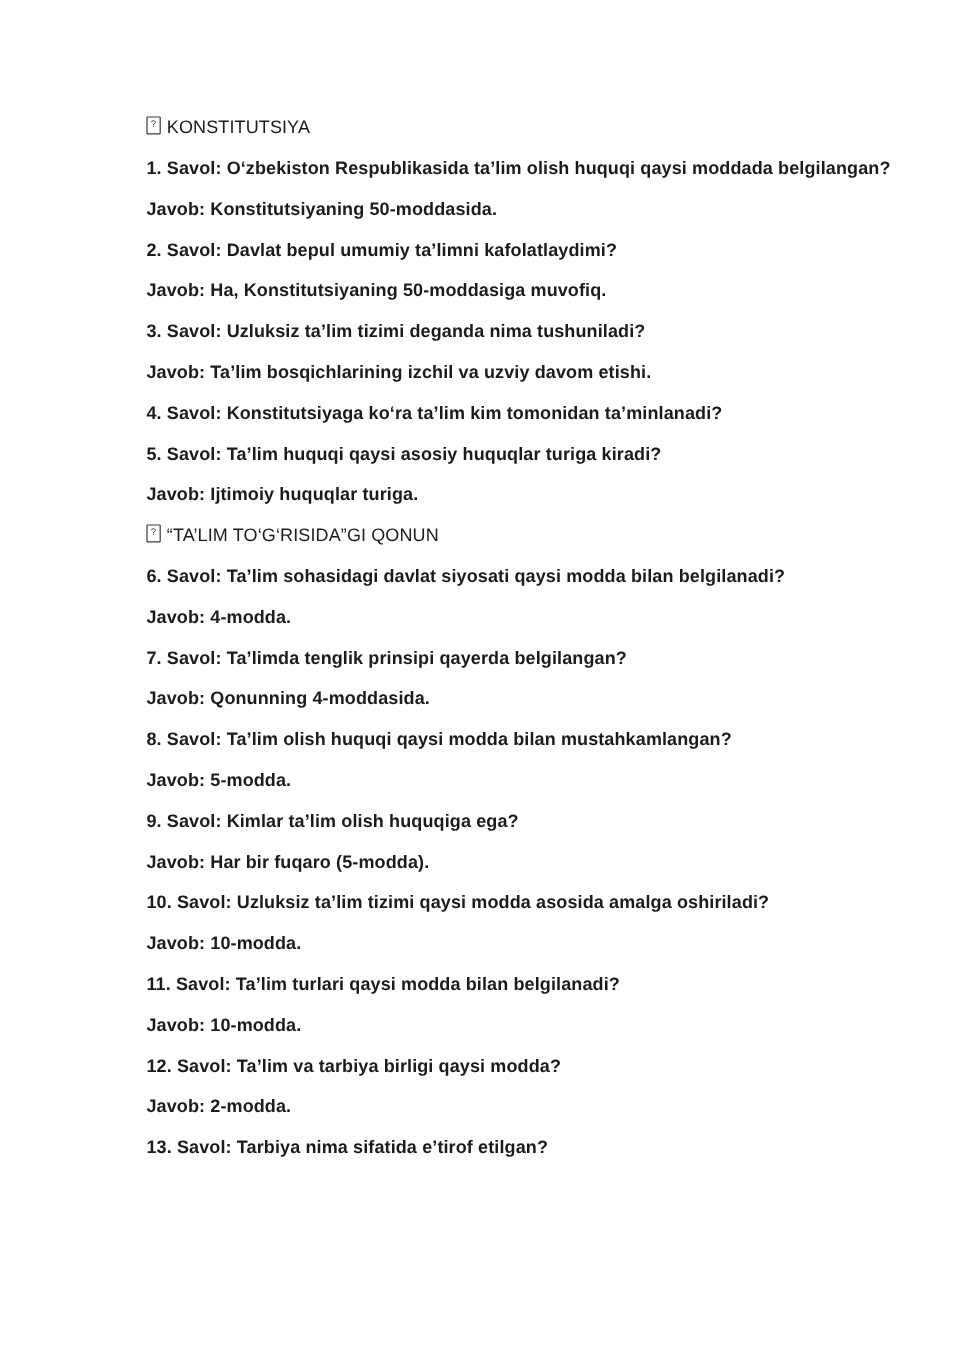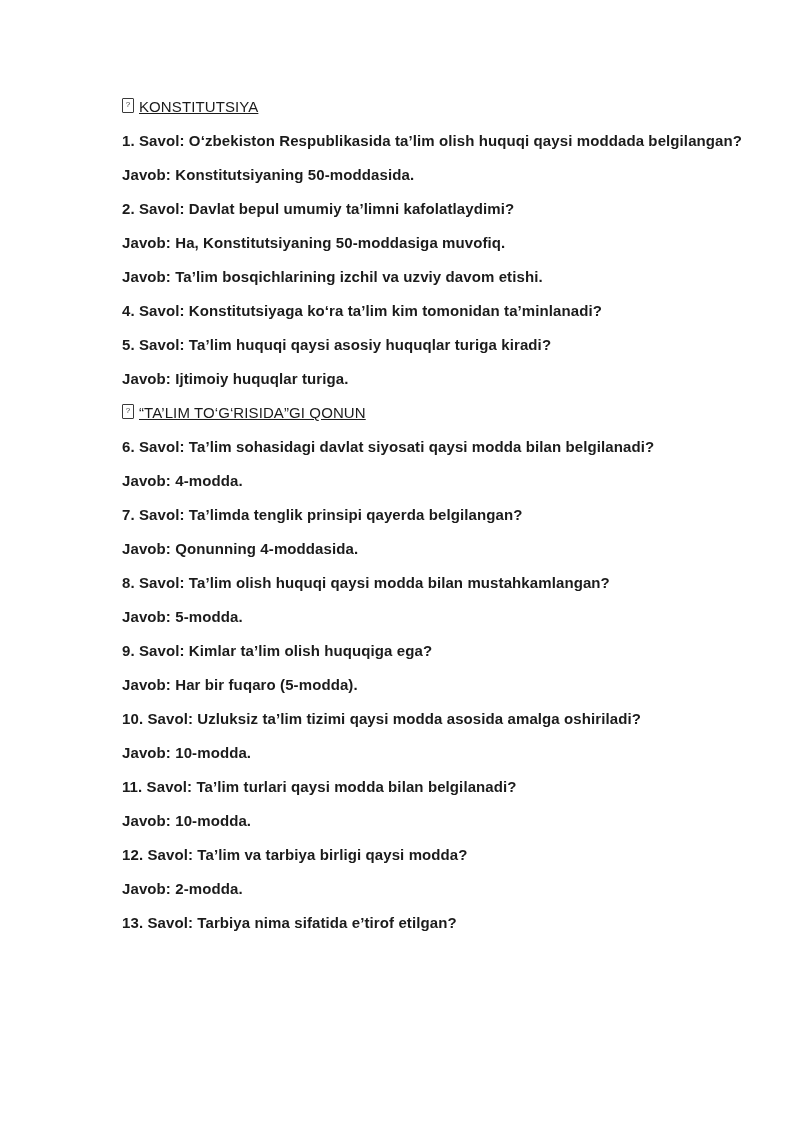--- a/index.html
+++ b/index.html
@@ -22,21 +22,20 @@
     font-size: 15px;
     line-height: 20px;
     white-space: nowrap;
     color: #1b1b1b;
     letter-spacing: 0.1px;
     font-weight: bold;
   }
   .para.heading {
     
     font-weight: 400;
-    text-decoration: underline;
   }
   .missing-glyph {
     display: inline-block;
     width: 10px;
     height: 13px;
     border: 1px solid #3a3a3a;
     border-radius: 1px;
     font-size: 8px;
     line-height: 12px;
     text-align: center;
@@ -48,20 +47,21 @@
 </style>
 </head>
 <body>
 
 <div class="doc" id="doc">
     <p class="para heading"><span class="missing-glyph">?</span><span>KONSTITUTSIYA</span></p>
     <p class="para question"><span>1. Savol: O‘zbekiston Respublikasida ta’lim olish huquqi qaysi moddada belgilangan?</span></p>
     <p class="para answer"><span>Javob: Konstitutsiyaning 50-moddasida.</span></p>
     <p class="para question"><span>2. Savol: Davlat bepul umumiy ta’limni kafolatlaydimi?</span></p>
     <p class="para answer"><span>Javob: Ha, Konstitutsiyaning 50-moddasiga muvofiq.</span></p>
+    <p class="para question"><span>3. Savol: Uzluksiz ta’lim tizimi deganda nima tushuniladi?</span></p>
     <p class="para answer"><span>Javob: Ta’lim bosqichlarining izchil va uzviy davom etishi.</span></p>
     <p class="para question"><span>4. Savol: Konstitutsiyaga ko‘ra ta’lim kim tomonidan ta’minlanadi?</span></p>
     <p class="para question"><span>5. Savol: Ta’lim huquqi qaysi asosiy huquqlar turiga kiradi?</span></p>
     <p class="para answer"><span>Javob: Ijtimoiy huquqlar turiga.</span></p>
     <p class="para heading"><span class="missing-glyph">?</span><span>“TA’LIM TO‘G‘RISIDA”GI QONUN</span></p>
     <p class="para question"><span>6. Savol: Ta’lim sohasidagi davlat siyosati qaysi modda bilan belgilanadi?</span></p>
     <p class="para answer"><span>Javob: 4-modda.</span></p>
     <p class="para question"><span>7. Savol: Ta’limda tenglik prinsipi qayerda belgilangan?</span></p>
     <p class="para answer"><span>Javob: Qonunning 4-moddasida.</span></p>
     <p class="para question"><span>8. Savol: Ta’lim olish huquqi qaysi modda bilan mustahkamlangan?</span></p>

